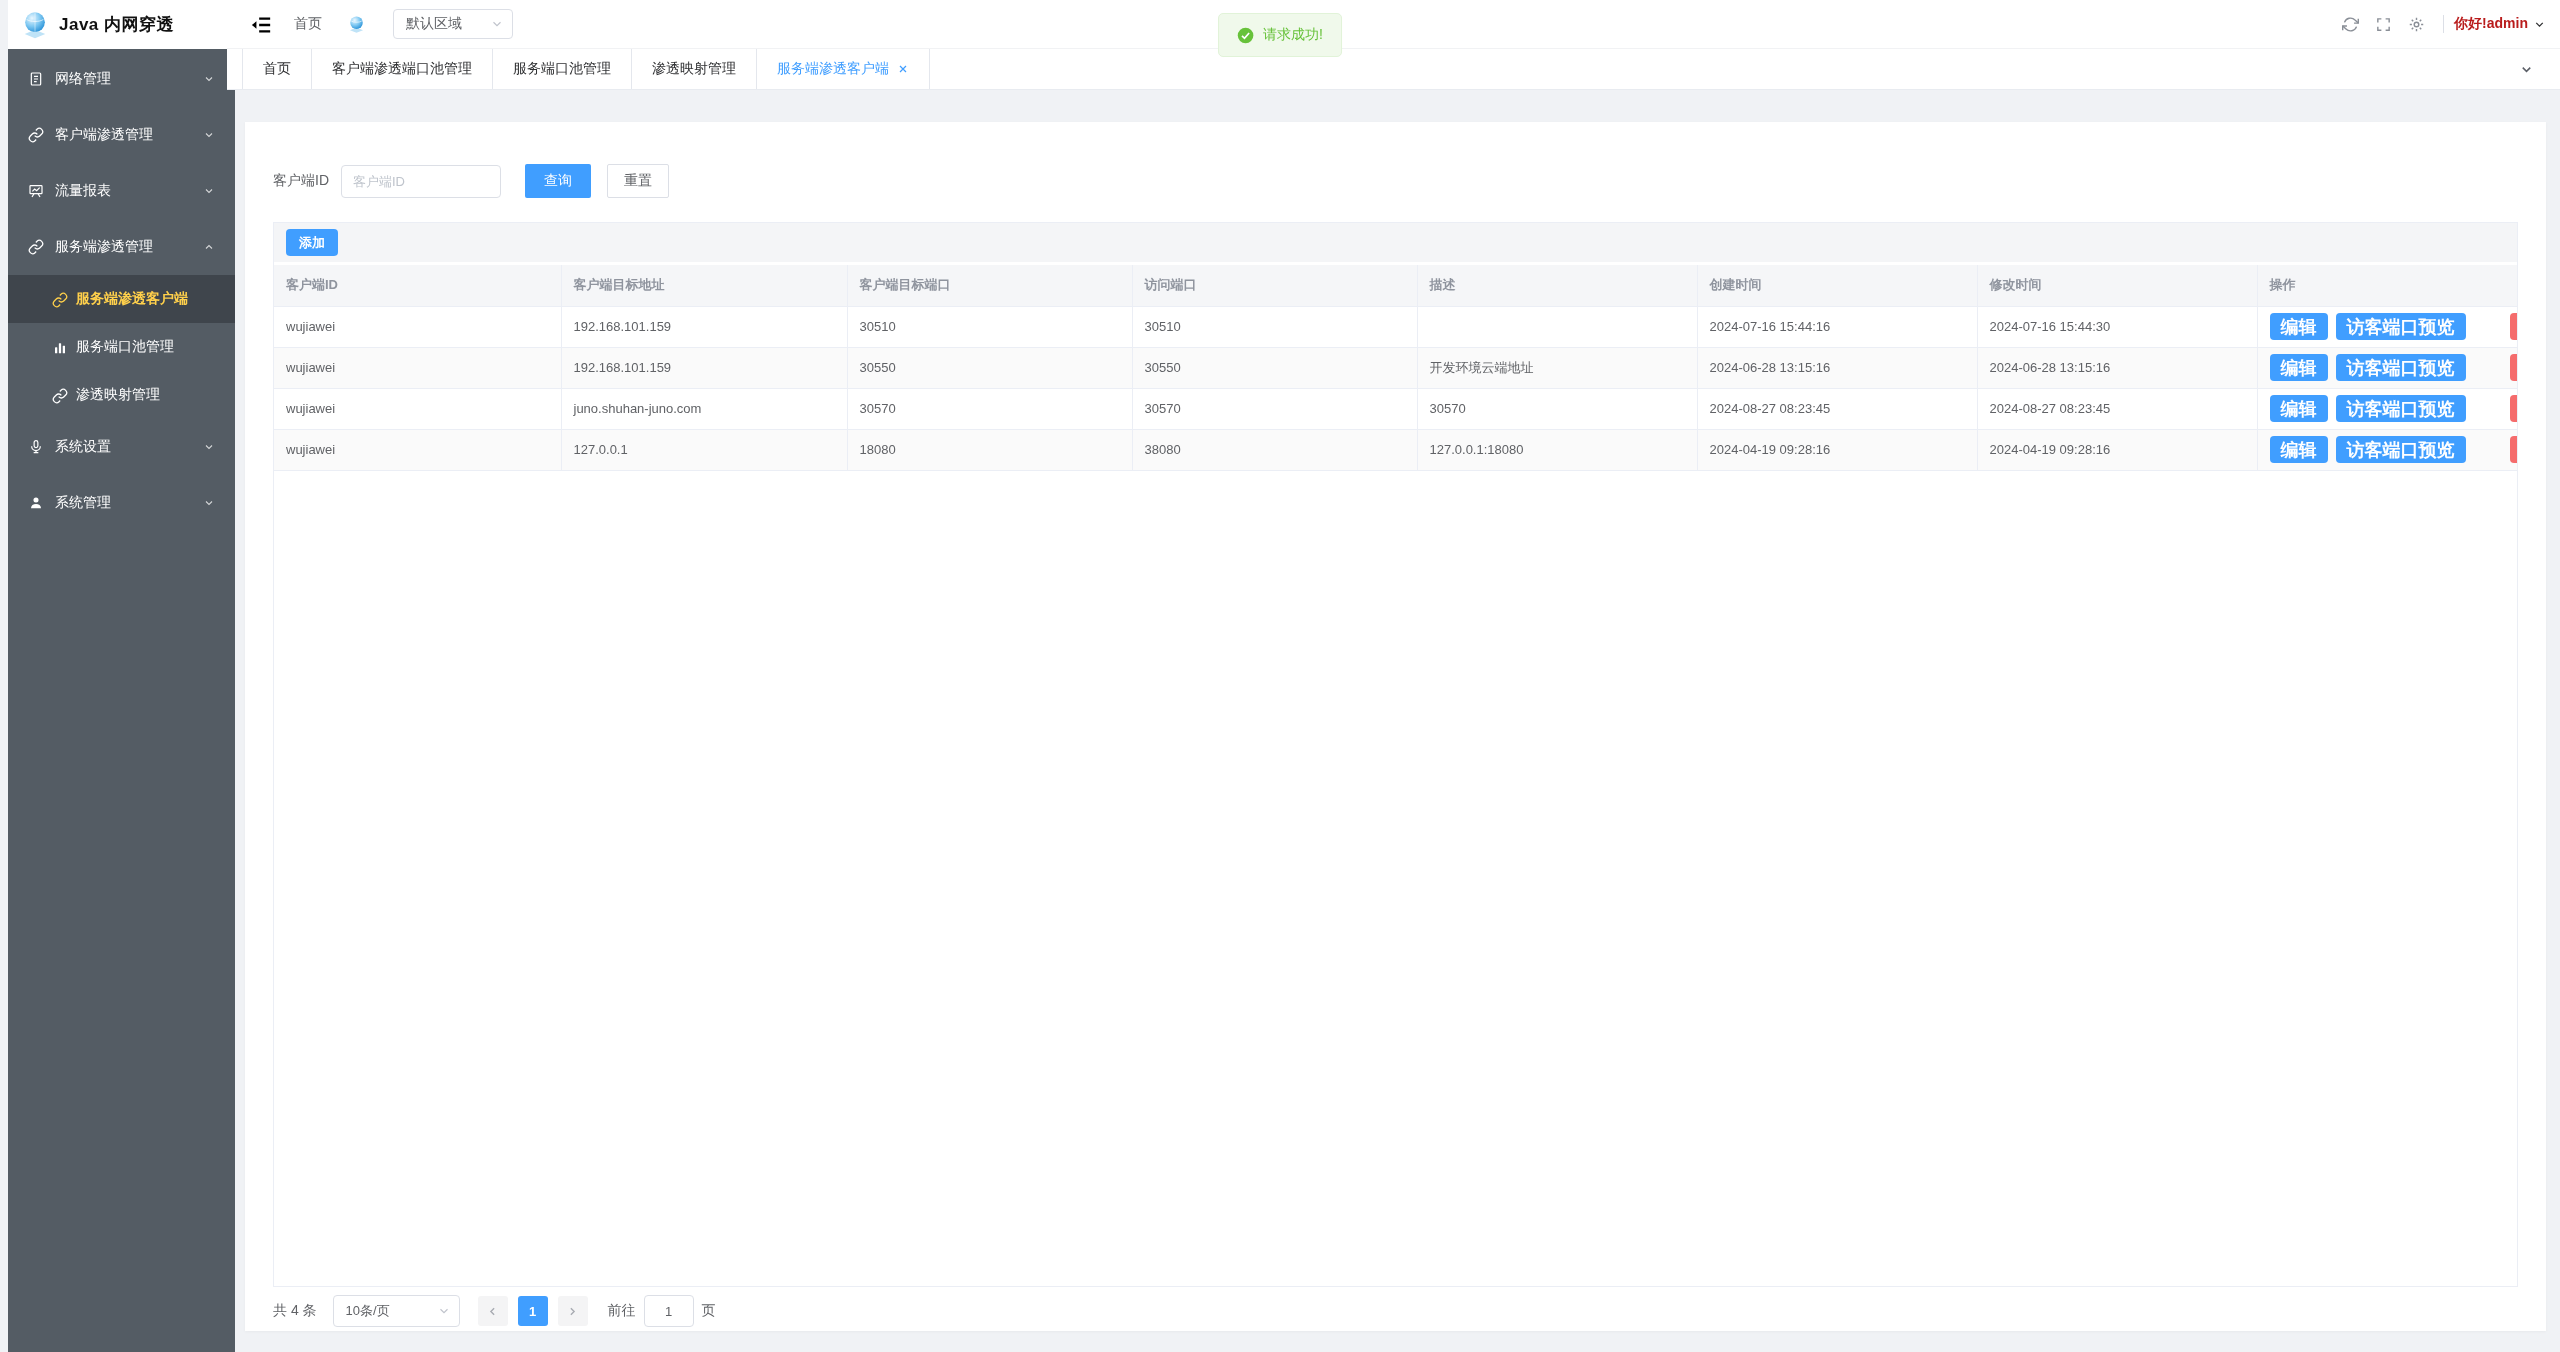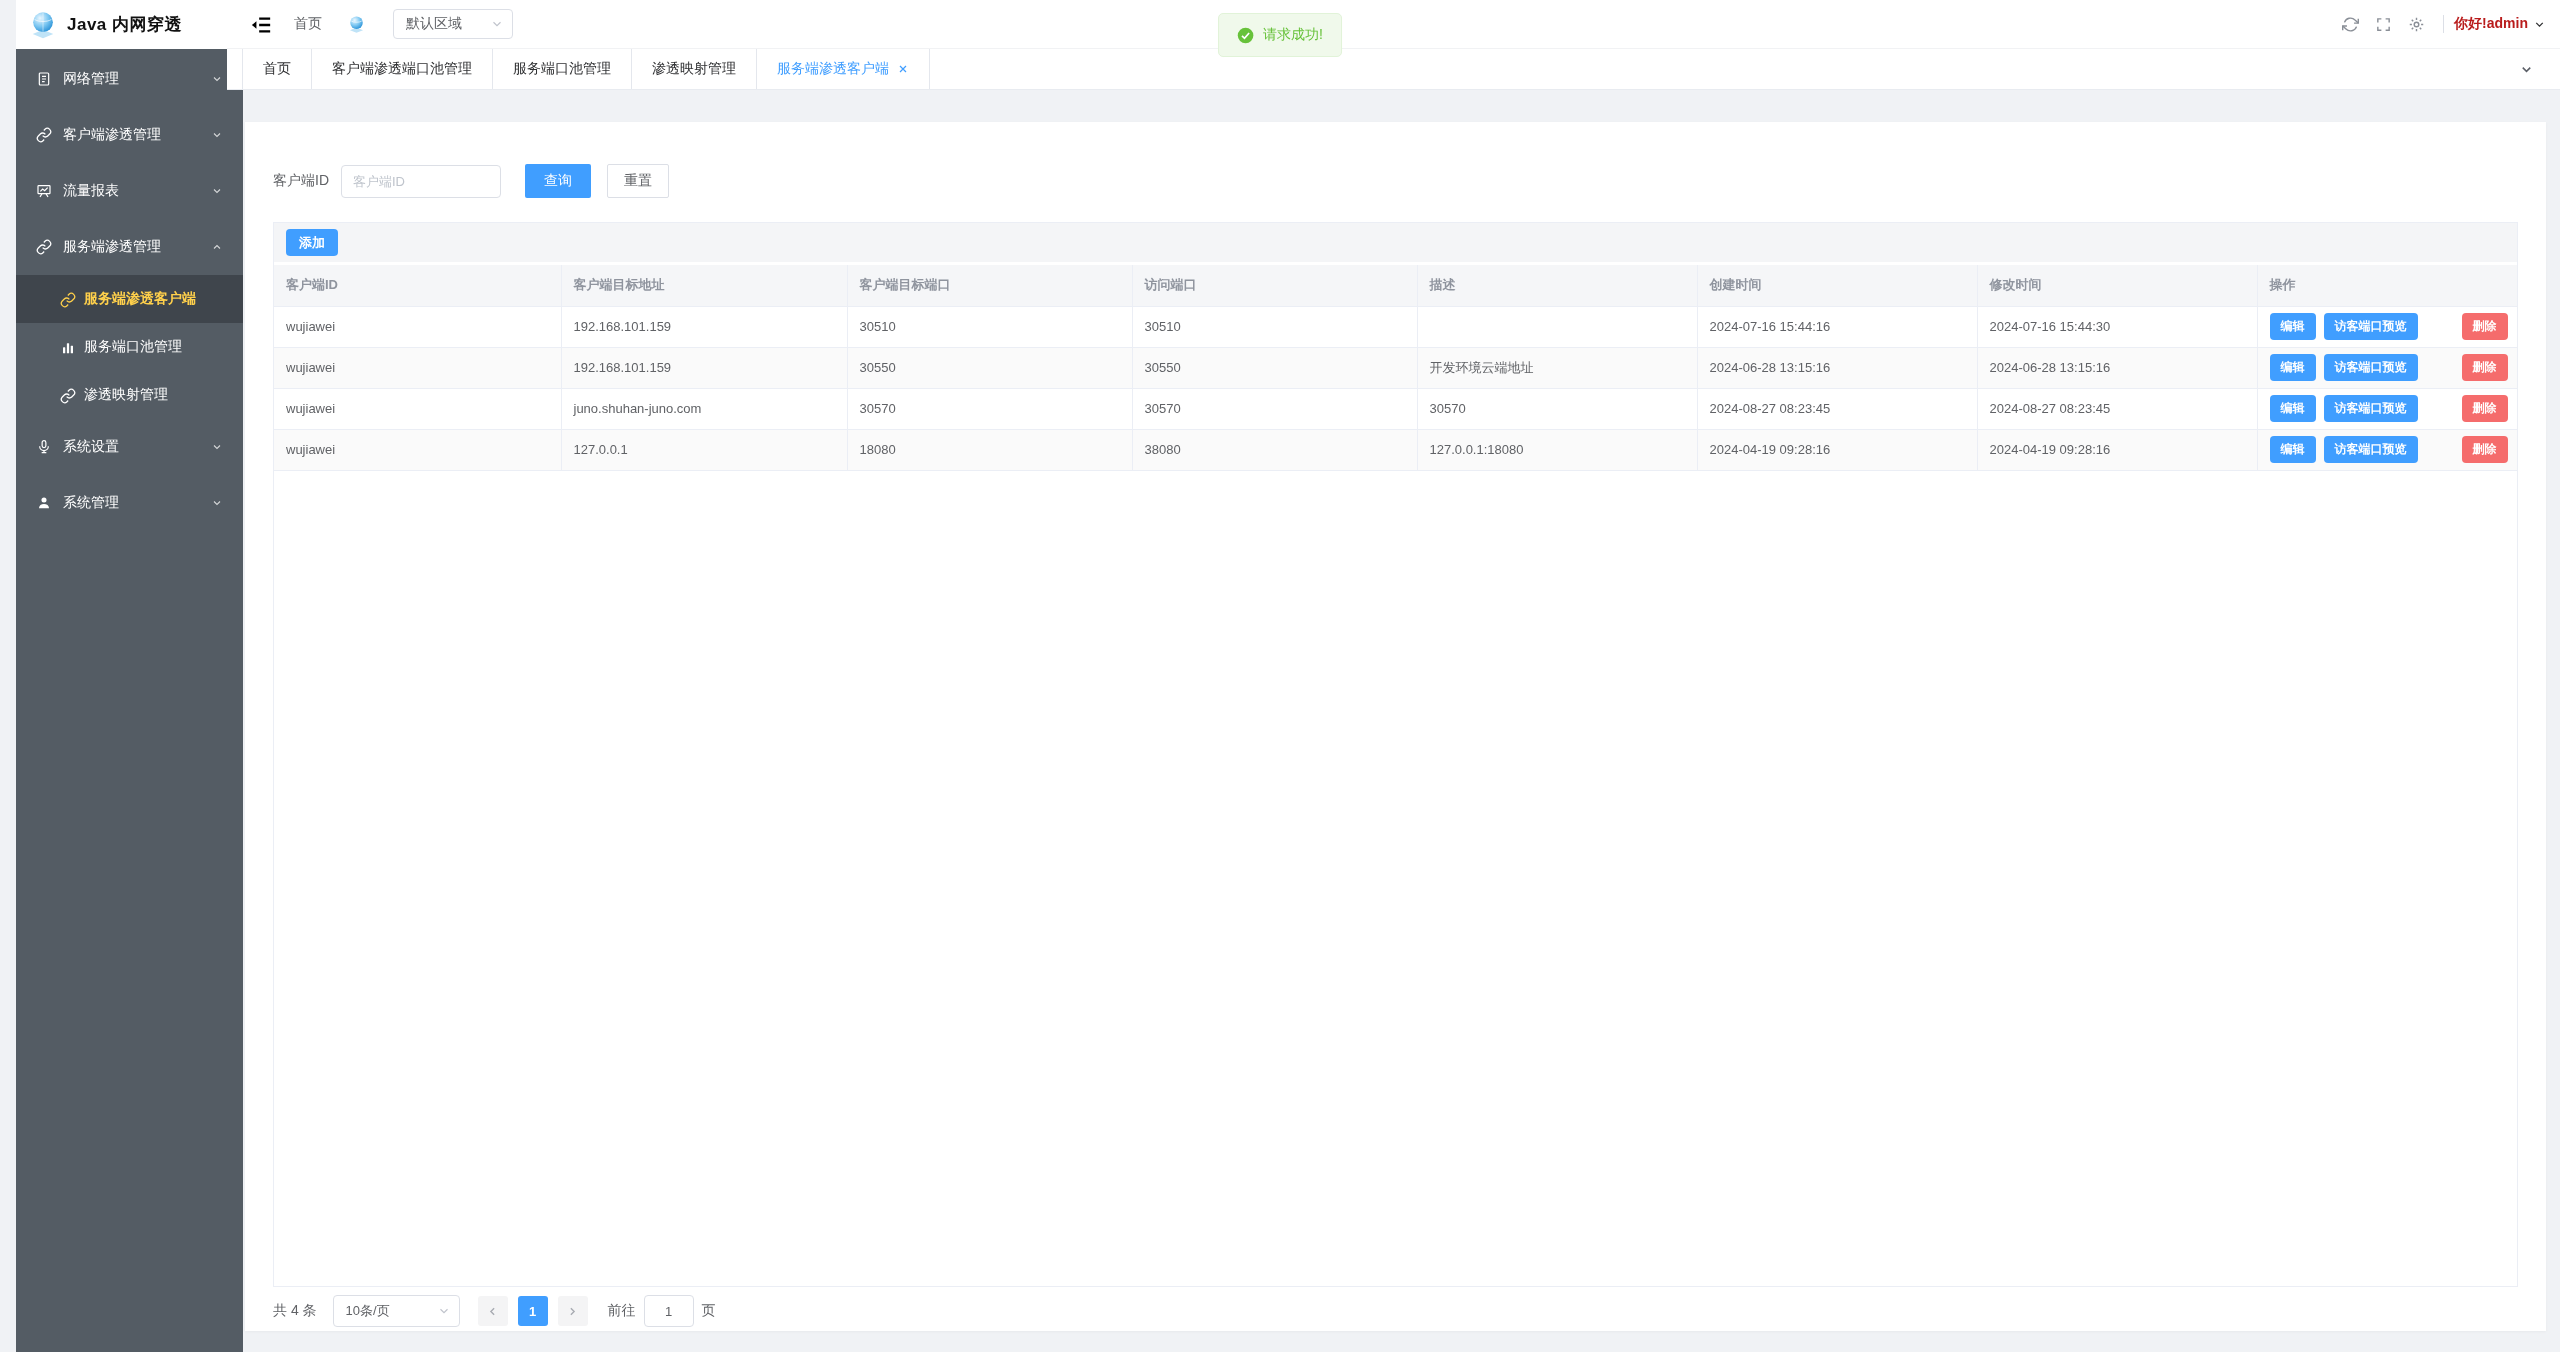--- a/index.html
+++ b/index.html
@@ -5,21 +5,21 @@
   * { box-sizing: border-box; margin: 0; padding: 0; }
   html,body { width:2560px; height:1352px; }
   body {
     font-family:"Liberation Sans","DejaVu Sans",sans-serif;
     background:#f0f2f5; color:#303133; position:relative; overflow:hidden;
     font-size:14px;
   }
   svg { display:block; }
 
   
-  .sidebar { position:absolute; left:16px; top:0; bottom:0; width:227px; background:#545c64; }
+  .sidebar { position:absolute; left:8px; top:0; bottom:0; width:227px; background:#545c64; }
   .logo-row { height:49px; background:#fff; display:flex; align-items:center; padding-left:12px; gap:9px; }
   .logo-title { font-size:17px; font-weight:700; color:#111; letter-spacing:.5px; }
   .menu { padding-top:2px; }
   .menu-item { height:56px; display:flex; align-items:center; padding:0 20px; color:#fff; cursor:pointer; }
   .menu-item .mi-icon { width:16px; height:16px; margin-right:11px; color:#fff; flex:none; }
   .menu-item .mi-label { font-size:14px; flex:1 1 auto; white-space:nowrap; }
   .menu-item .chev { width:12px; height:12px; color:rgba(255,255,255,.75); }
   .sub-item { height:48px; display:flex; align-items:center; padding:0 20px 0 44px; color:#fff; cursor:pointer; }
   .sub-item .mi-icon { width:14px; height:14px; margin-right:10px; flex:none; }
   .sub-item .mi-label { font-size:14px; white-space:nowrap; }
@@ -75,21 +75,21 @@
              font-size:13px; font-weight:600; cursor:pointer; font-family:inherit; }
   table { width:100%; border-collapse:collapse; table-layout:fixed; flex:none; }
   th, td { height:41px; padding:0 12px; font-size:13px; text-align:left; border-bottom:1px solid #ebeef5;
            border-right:1px solid #ebeef5; overflow:hidden; white-space:nowrap; }
   th:last-child, td:last-child { border-right:none; }
   th { background:#f5f6f8; color:#8f949e; font-weight:700; }
   td { color:#606266; }
   tbody tr:nth-child(even) td { background:#fafafa; }
   .actions { display:flex; gap:8px; align-items:center; }
   .btn-mini { background:#409eff; color:#fff; border:none; border-radius:4px; height:27px; padding:0 11px;
-              font-size:12px; font-weight:700; cursor:pointer; font-family:inherit; white-space:nowrap; }
+              font-size:18px; font-weight:700; cursor:pointer; font-family:inherit; white-space:nowrap; }
   .btn-mini.red { background:#f56c6c;margin-left:36px; }
 
   
   .pager { margin-top:8px; display:flex; align-items:center; font-size:14px; color:#606266; }
   .pg-total { margin-right:16px; }
   .pg-size { width:127px; height:32px; border:1px solid #dcdfe6; border-radius:4px; display:flex; align-items:center;
              padding:0 8px 0 12px; font-size:13px; color:#606266; cursor:pointer; }
   .pg-size .pgs-text { flex:1; }
   .pg-size .chev { width:14px; height:14px; color:#c0c4cc; }
   .pg-btn { width:30px; height:30px; background:#f4f4f5; border-radius:3px; display:flex; align-items:center;

